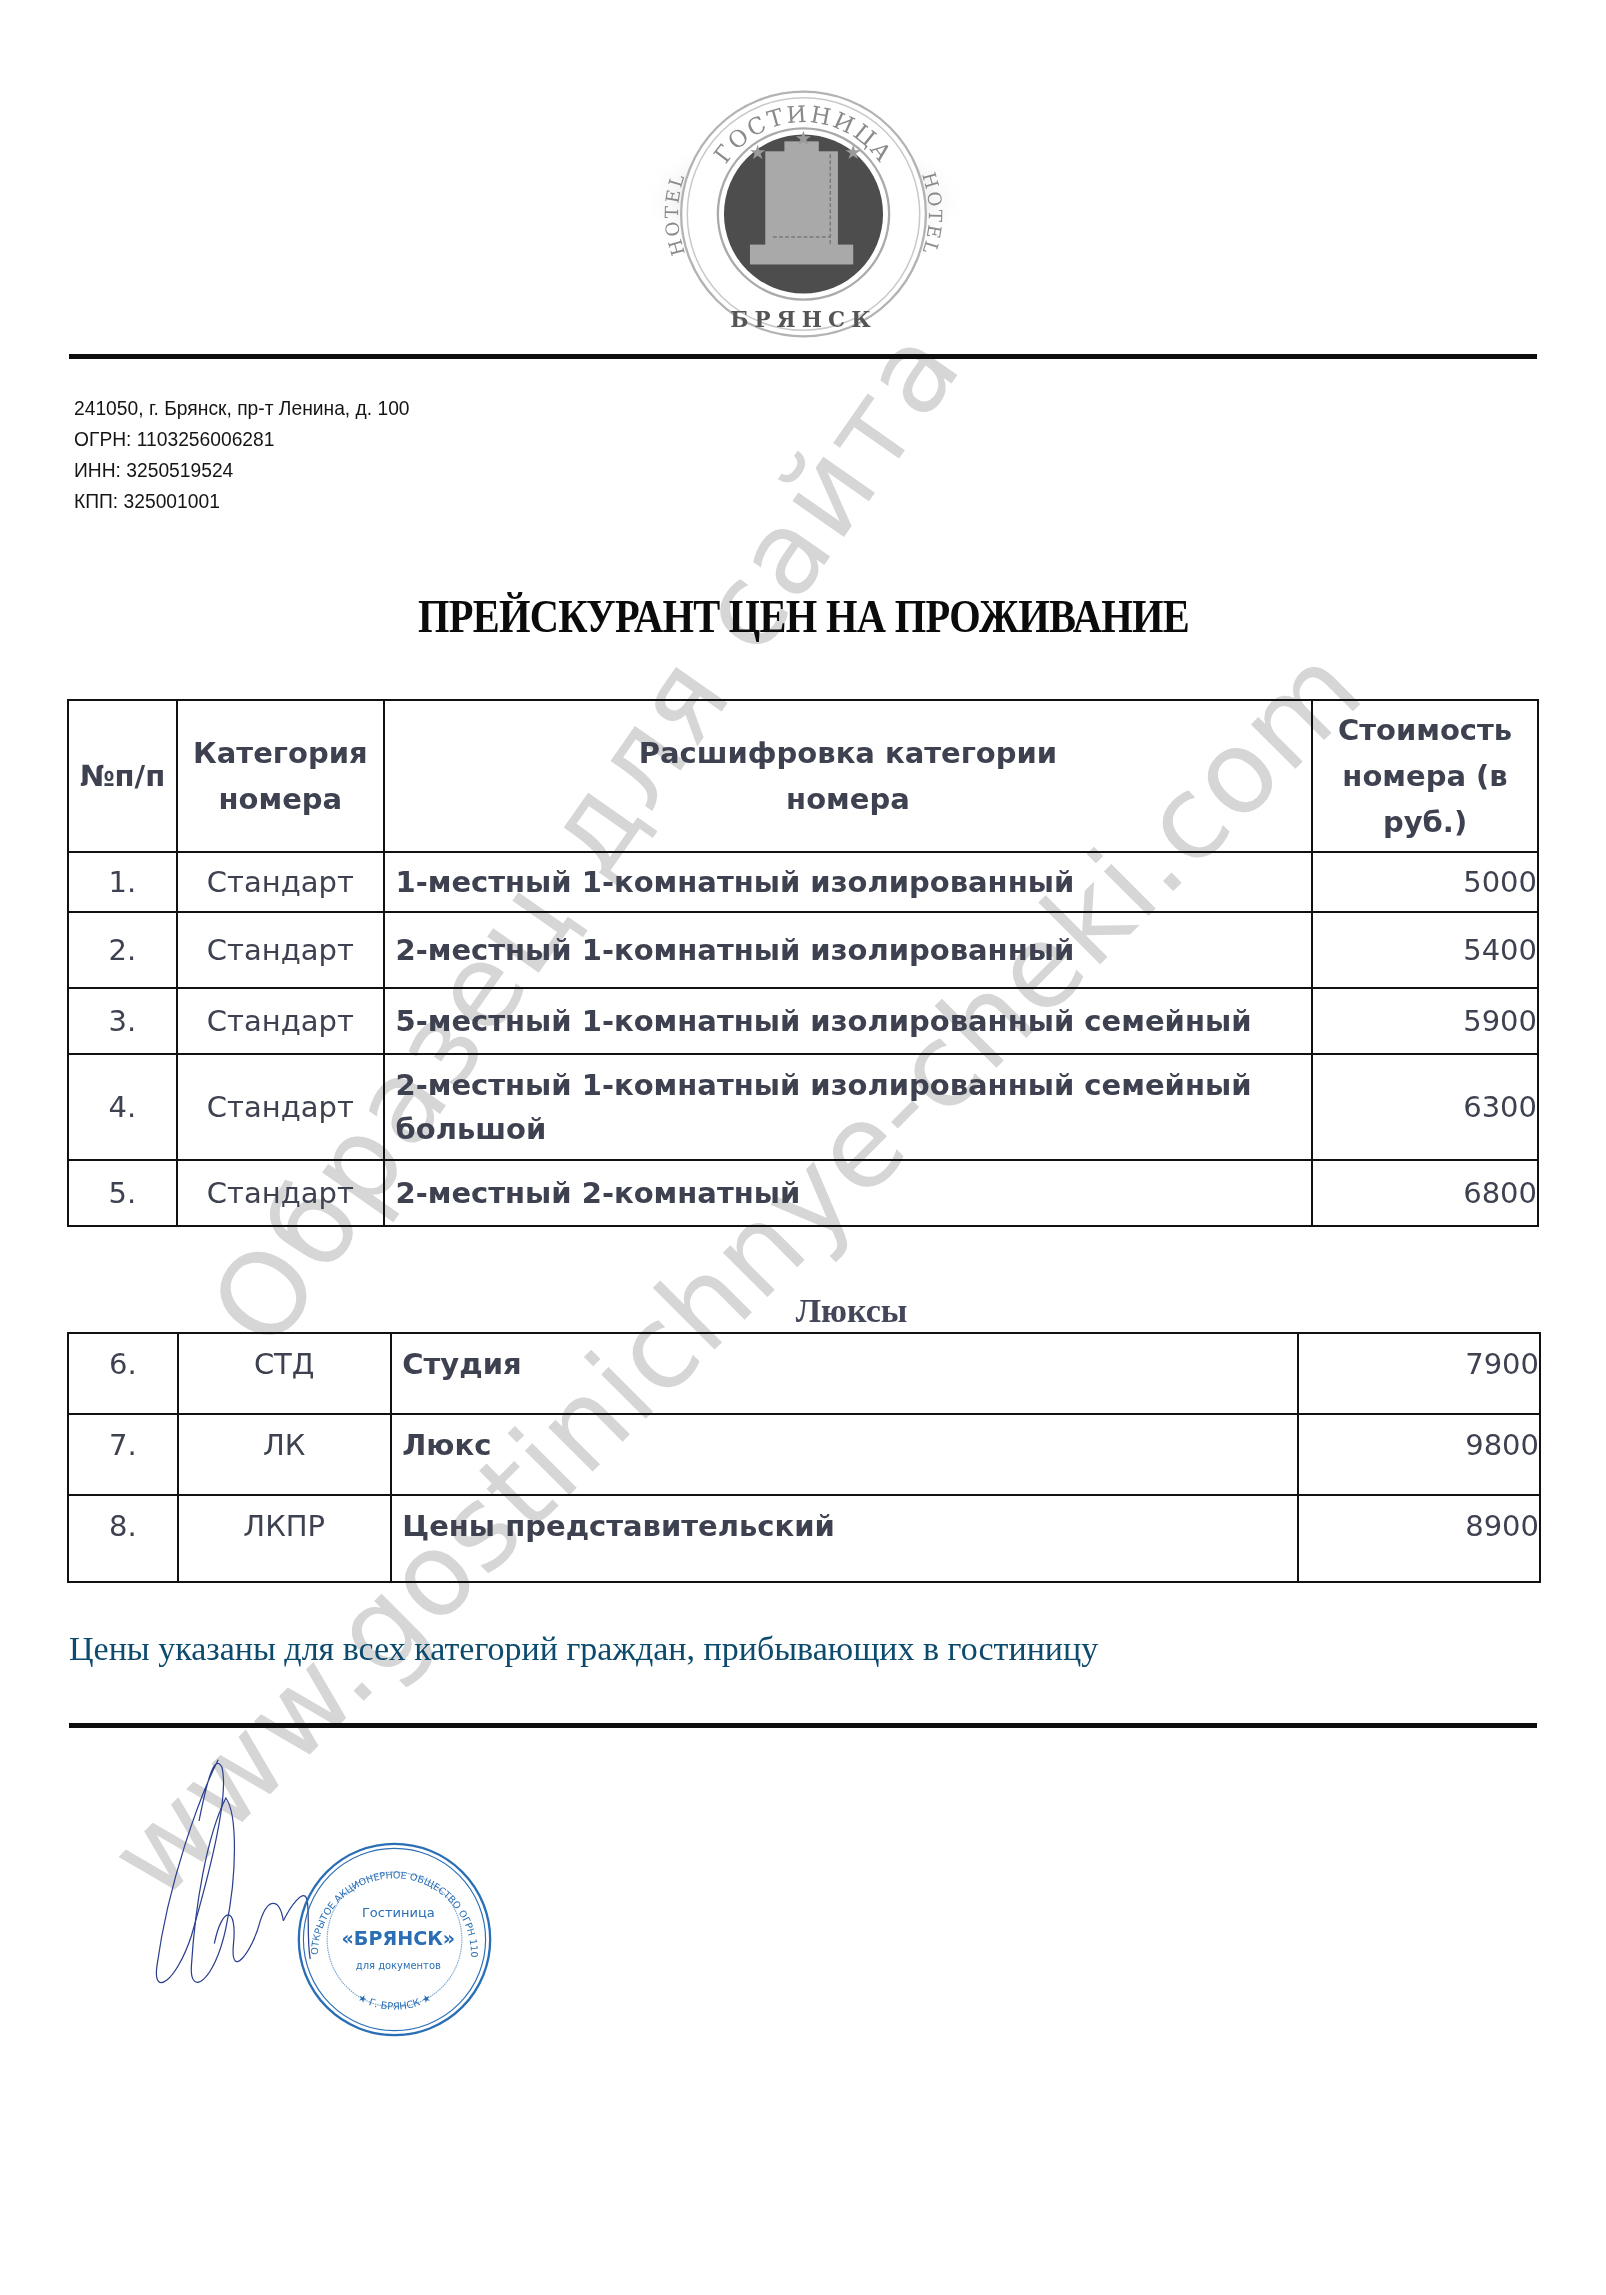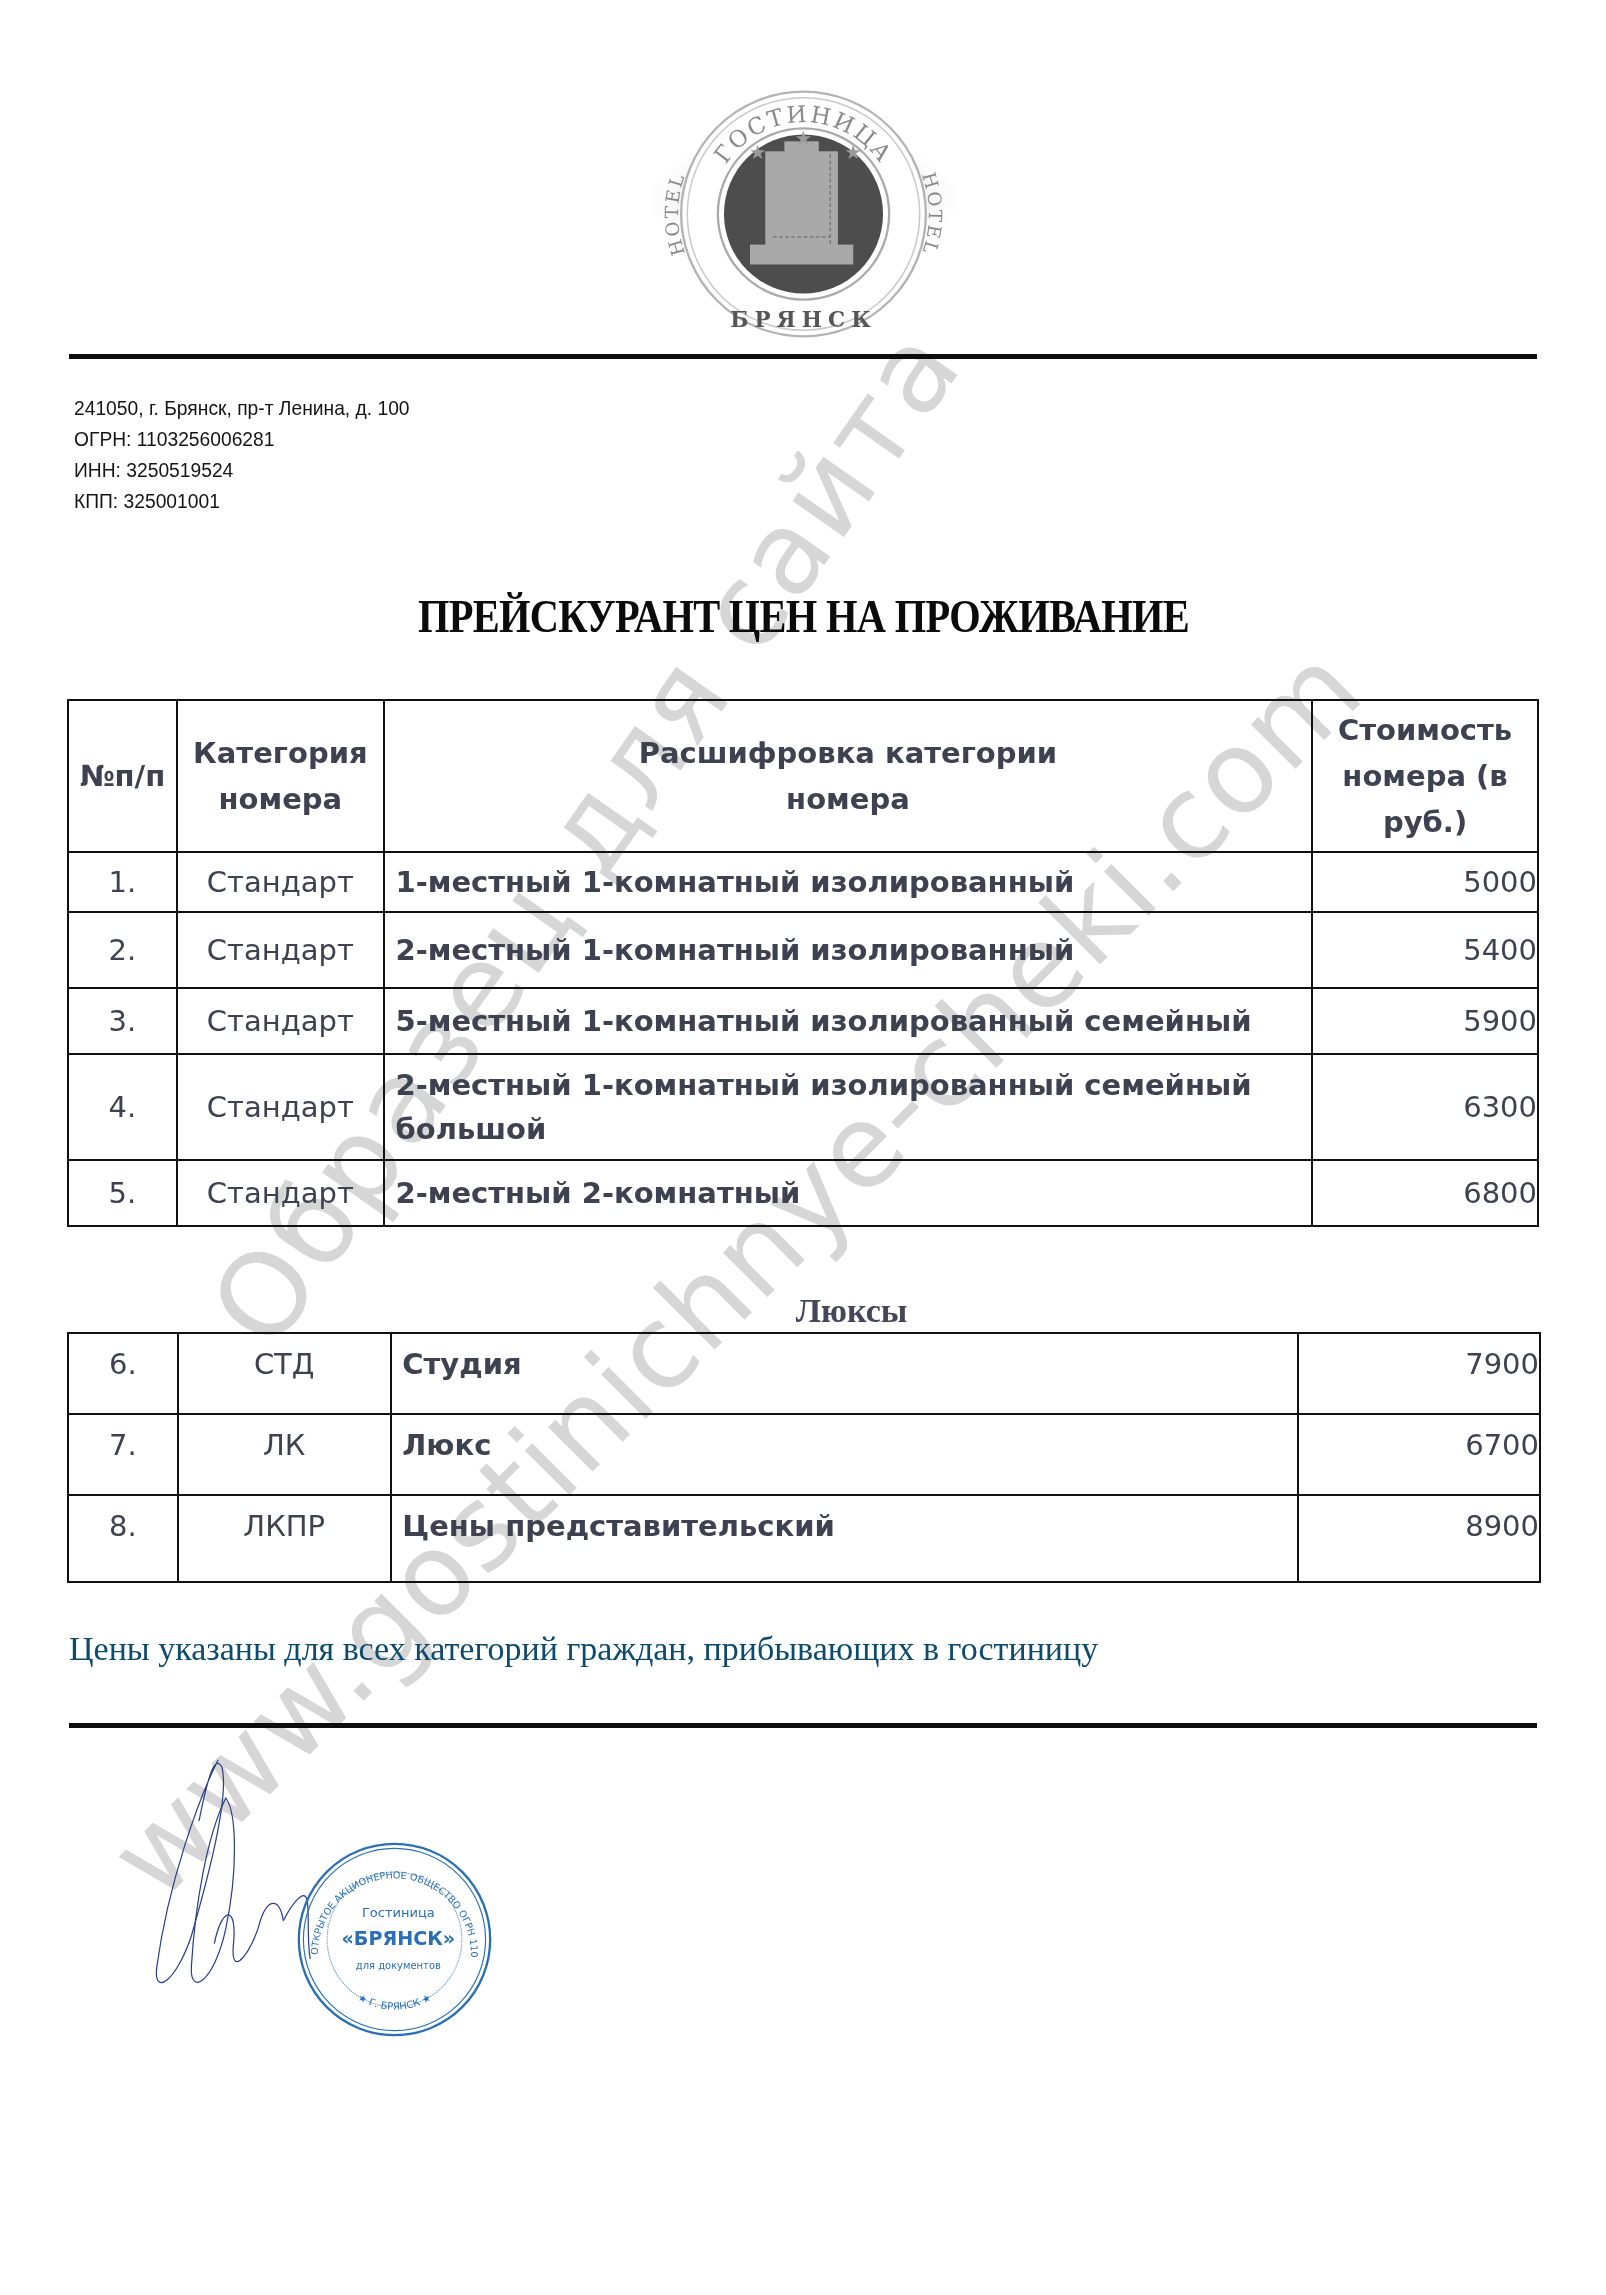--- a/index.html
+++ b/index.html
@@ -162,21 +162,21 @@
         <tr style="height:81px">
       <td class="c-num">6.</td>
       <td class="c-cat">СТД</td>
       <td class="c-desc">Студия</td>
       <td class="c-price">7900</td>
     </tr>
     <tr style="height:81px">
       <td class="c-num">7.</td>
       <td class="c-cat">ЛК</td>
       <td class="c-desc">Люкс</td>
-      <td class="c-price">6700</td>
+      <td class="c-price">9800</td>
     </tr>
     <tr style="height:87px">
       <td class="c-num">8.</td>
       <td class="c-cat">ЛКПР</td>
       <td class="c-desc">Цены представительский</td>
       <td class="c-price">8900</td>
     </tr>
   </tbody>
     </table>
 

